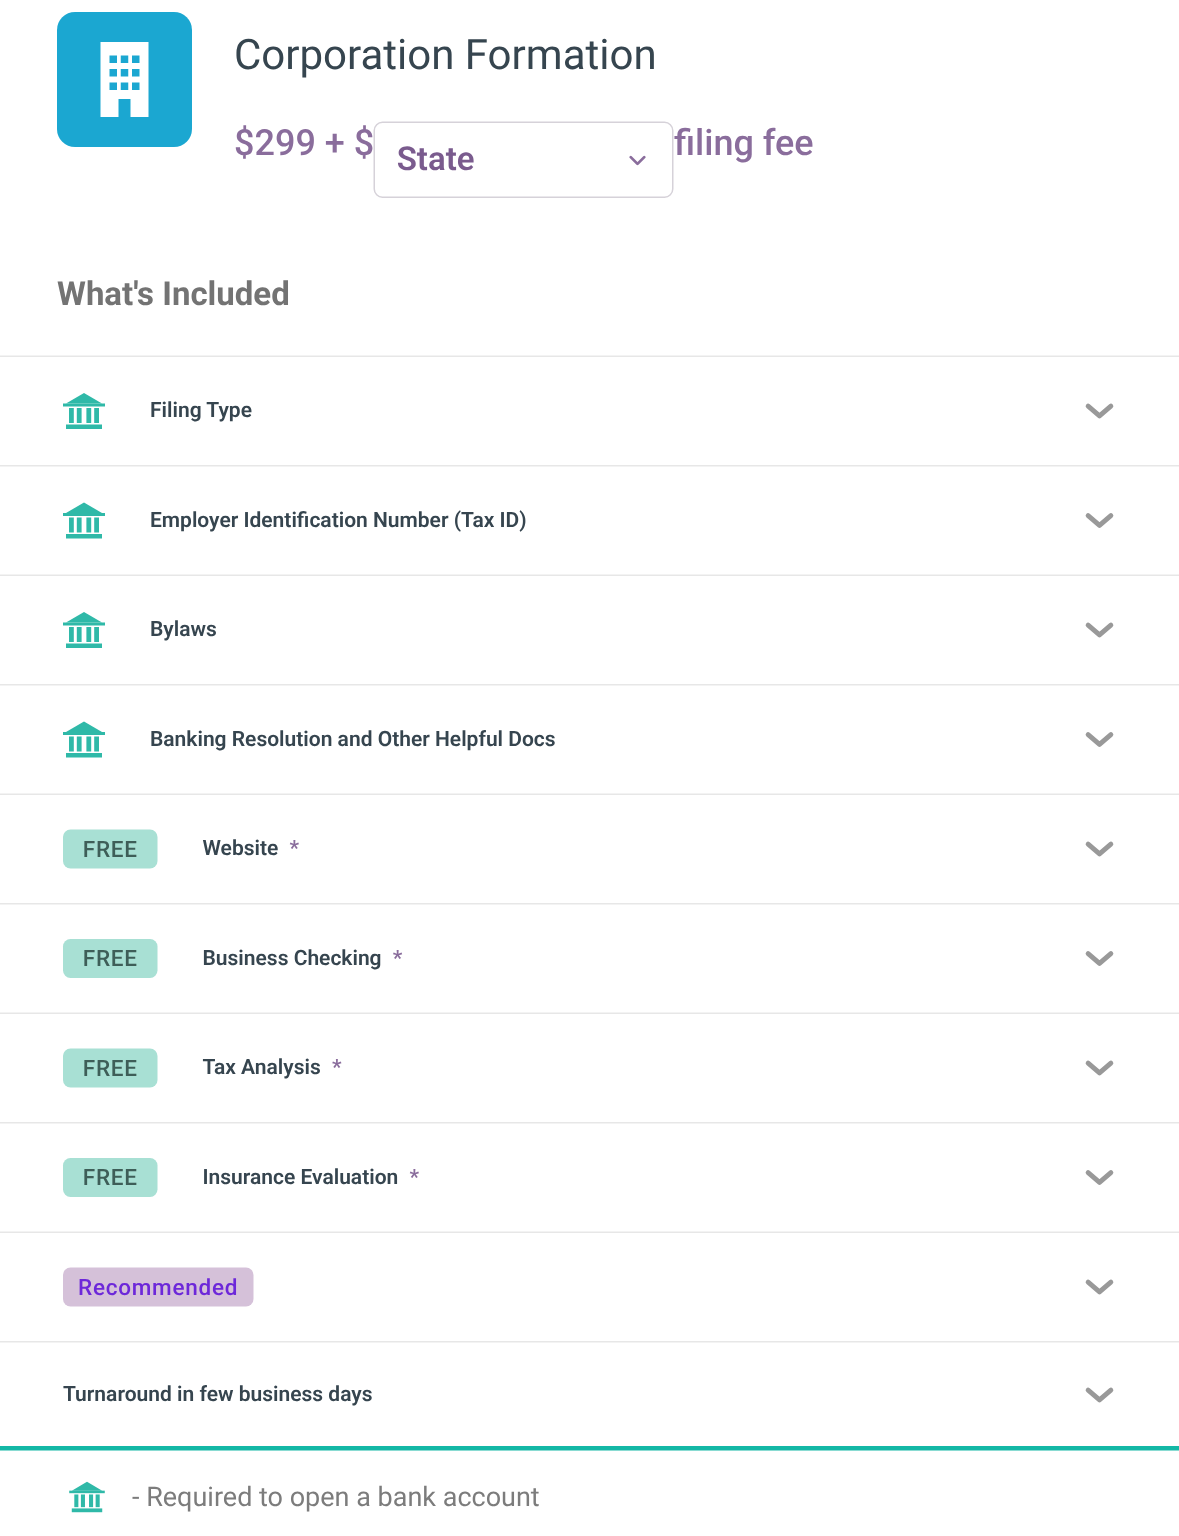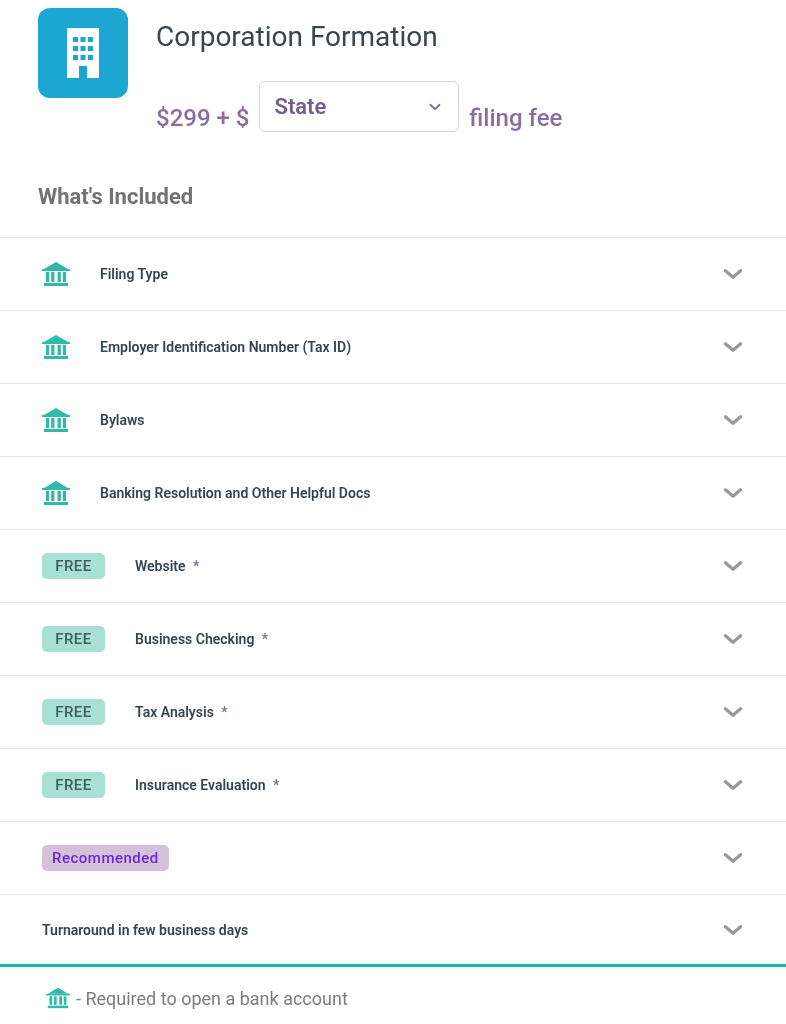--- a/index.html
+++ b/index.html
@@ -29,22 +29,21 @@
   .icon-tile svg { width: 40px; height: 50px; }
   .header-text { padding-top: 12px; }
   .title {
     font-size: 28px;
     font-weight: 400;
     color: #36454f;
     margin-bottom: 28px;
   }
   .price-row {
     display: flex;
-    align-items: flex-end;
-    gap: 10px;
+    align-items: flex-start;
     font-size: 24px;
     color: #8a6d9c;
     font-weight: 500;
   }
   .state-select {
     border: 1px solid #d6d2d9;
     border-radius: 6px;
     padding: 12px 14px;
     display: flex;
     align-items: center;
@@ -112,21 +111,21 @@
   .chev-down {
     flex-shrink: 0;
     width: 26px;
     height: 26px;
   }
   .chev-down path { stroke: #999; stroke-width: 3; fill: none; stroke-linecap: round; stroke-linejoin: round; }
 
   .legend {
     display: flex;
     align-items: center;
-    gap: 6px;
+    gap: 18px;
     padding: 20px 0 16px 46px;
     color: #7c7c7c;
     font-size: 18px;
   }
   .legend .bank-icon { width: 24px; height: 22px; }
 </style>
 </head>
 <body>
 
 <div class="container">

